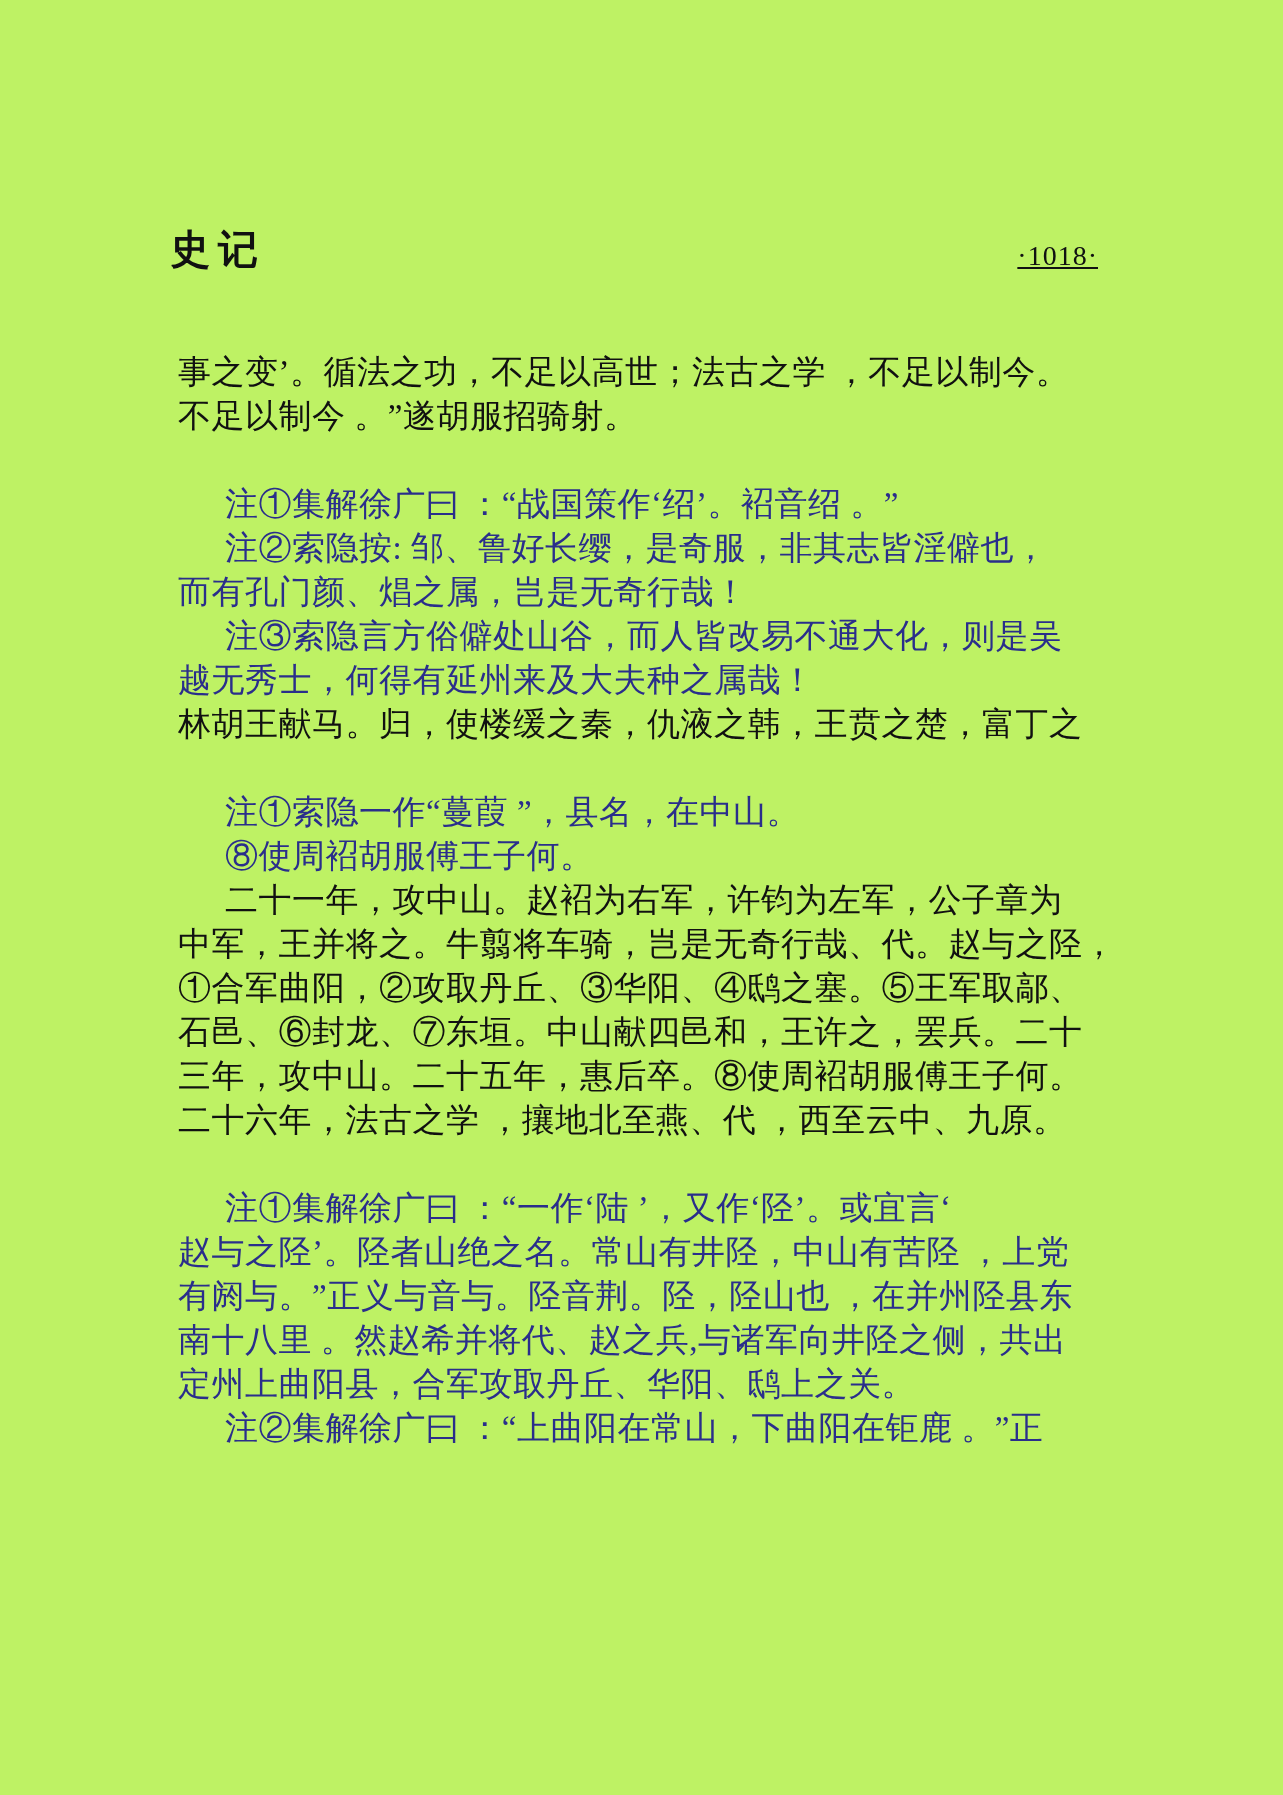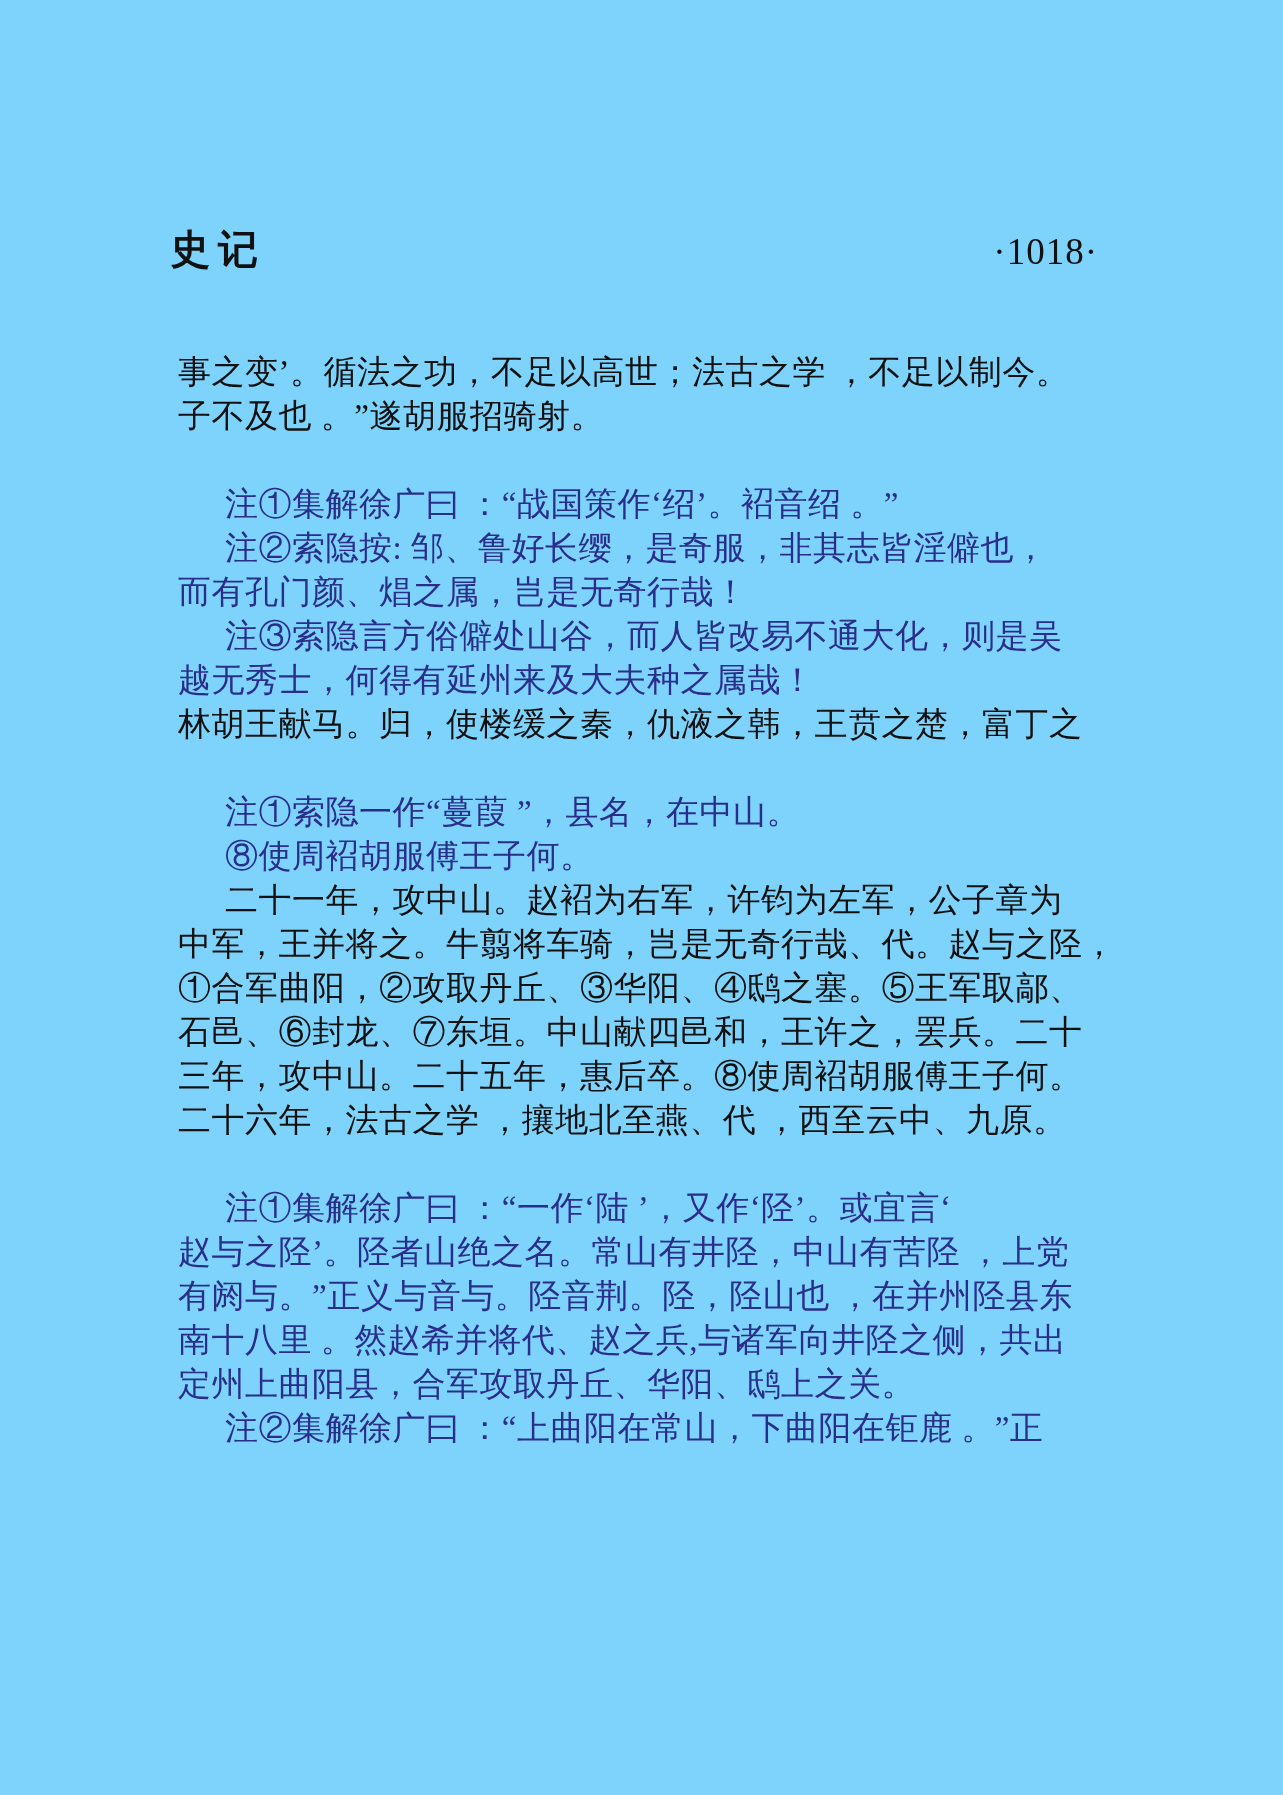--- a/index.html
+++ b/index.html
@@ -4,45 +4,46 @@
 <style>
   html, body {
     margin: 0;
     padding: 0;
     background: #ffffff;
   }
   .page {
     position: relative;
     width: 1283px;
     height: 1795px;
-    background: #7dd3fc;
+    background: #bef264;
     overflow: hidden;
     font-family: "Liberation Serif", "DejaVu Serif", serif;
   }
   .header-row {
     position: absolute;
     top: 230px;
     left: 170px;
     width: 928px;
     display: flex;
     justify-content: space-between;
     align-items: flex-end;
   }
   .book-title {
     font-size: 40px;
     font-weight: bold;
     color: #111111;
     letter-spacing: 8px;
     line-height: 1;
   }
   .page-number {
-    font-size: 37px;
+    font-size: 28px;
     color: #111111;
     line-height: 1;
     letter-spacing: 1px;
+    text-decoration: underline;
   }
   .text-body {
     position: absolute;
     top: 350px;
     left: 170px;
     width: 940px;
   }
   .line {
     height: 44px;
     line-height: 44px;
@@ -59,21 +60,21 @@
 </head>
 <body>
 
 <div class="page">
   <div class="header-row">
     <span class="book-title">史记</span>
     <span class="page-number">·1018·</span>
   </div>
   <div class="text-body" id="text-body">
       <div class="line">事之变’。循法之功，不足以高世；法古之学 ，不足以制今。</div>
-      <div class="line">子不及也 。”遂胡服招骑射。</div>
+      <div class="line">不足以制今 。”遂胡服招骑射。</div>
       <div class="line blank"></div>
       <div class="line blue indent">注①集解徐广曰 ：“战国策作‘绍’。袑音绍 。”</div>
       <div class="line blue indent">注②索隐按: 邹、鲁好长缨，是奇服，非其志皆淫僻也，</div>
       <div class="line blue">而有孔门颜、焻之属，岂是无奇行哉！</div>
       <div class="line blue indent">注③索隐言方俗僻处山谷，而人皆改易不通大化，则是吴</div>
       <div class="line blue">越无秀士，何得有延州来及大夫种之属哉！</div>
       <div class="line">林胡王献马。归，使楼缓之秦，仇液之韩，王贲之楚，富丁之</div>
       <div class="line blank"></div>
       <div class="line blue indent">注①索隐一作“蔓葭 ”，县名，在中山。</div>
       <div class="line blue indent">⑧使周袑胡服傅王子何。</div>

